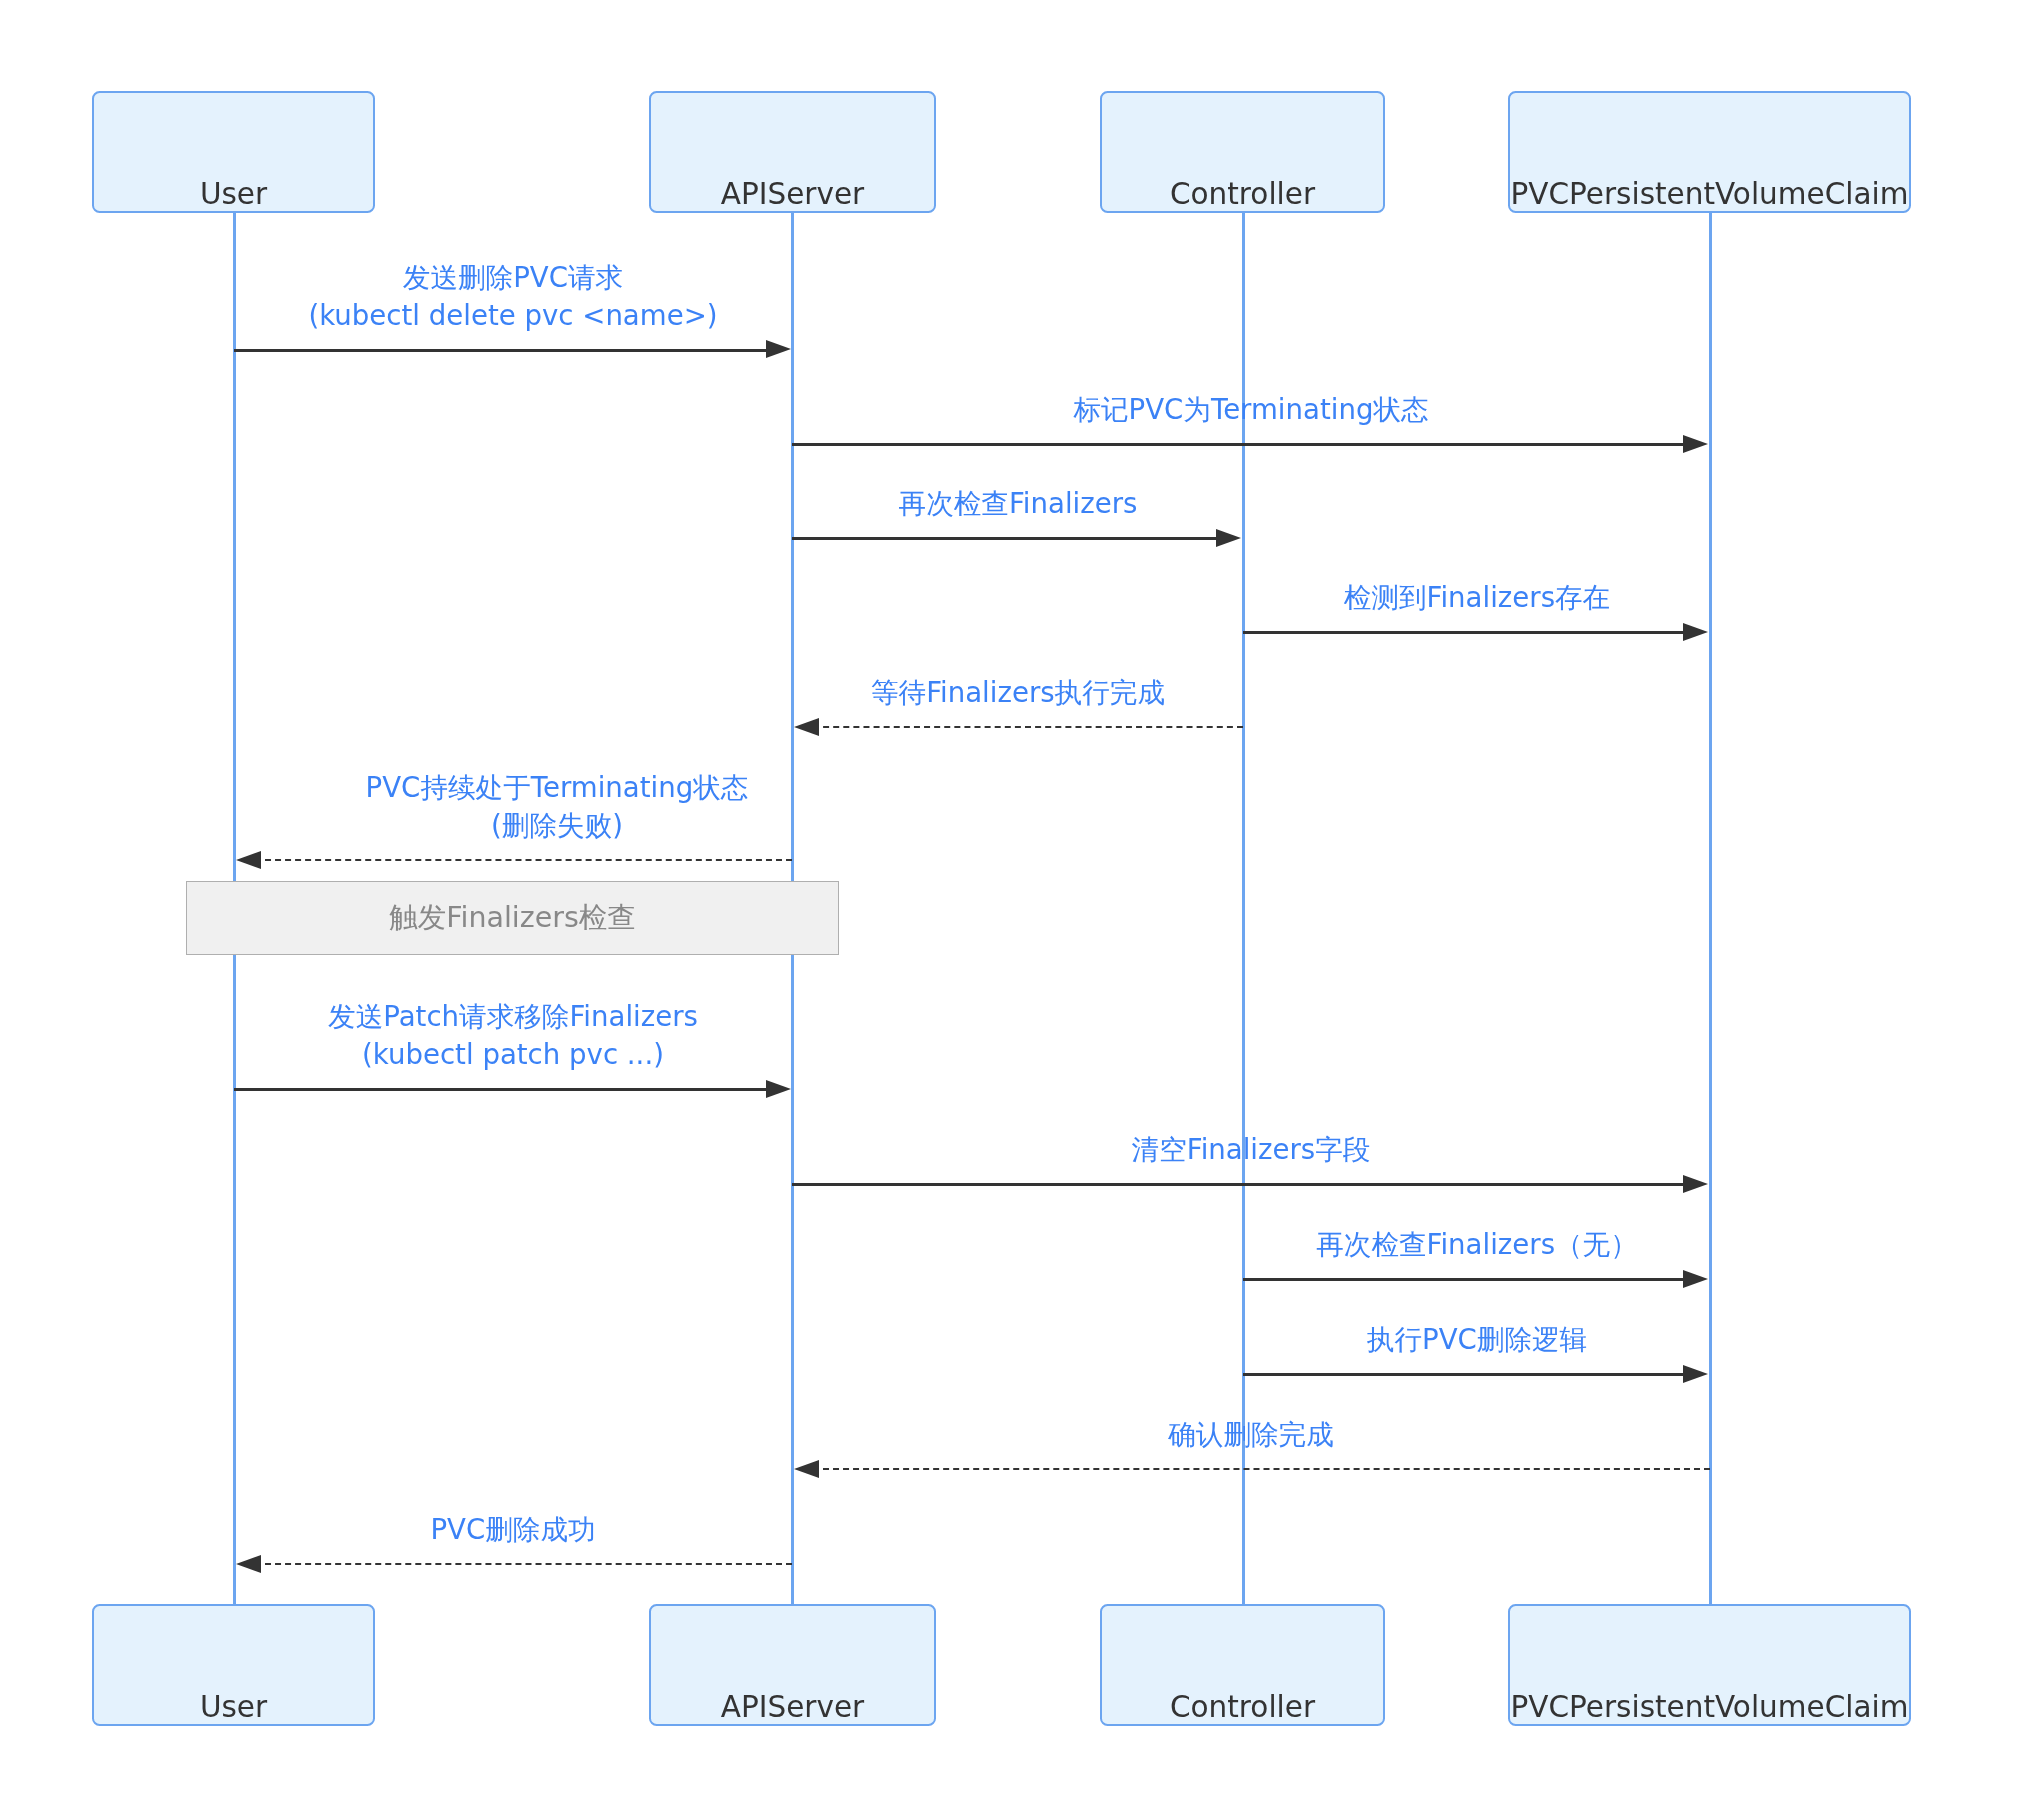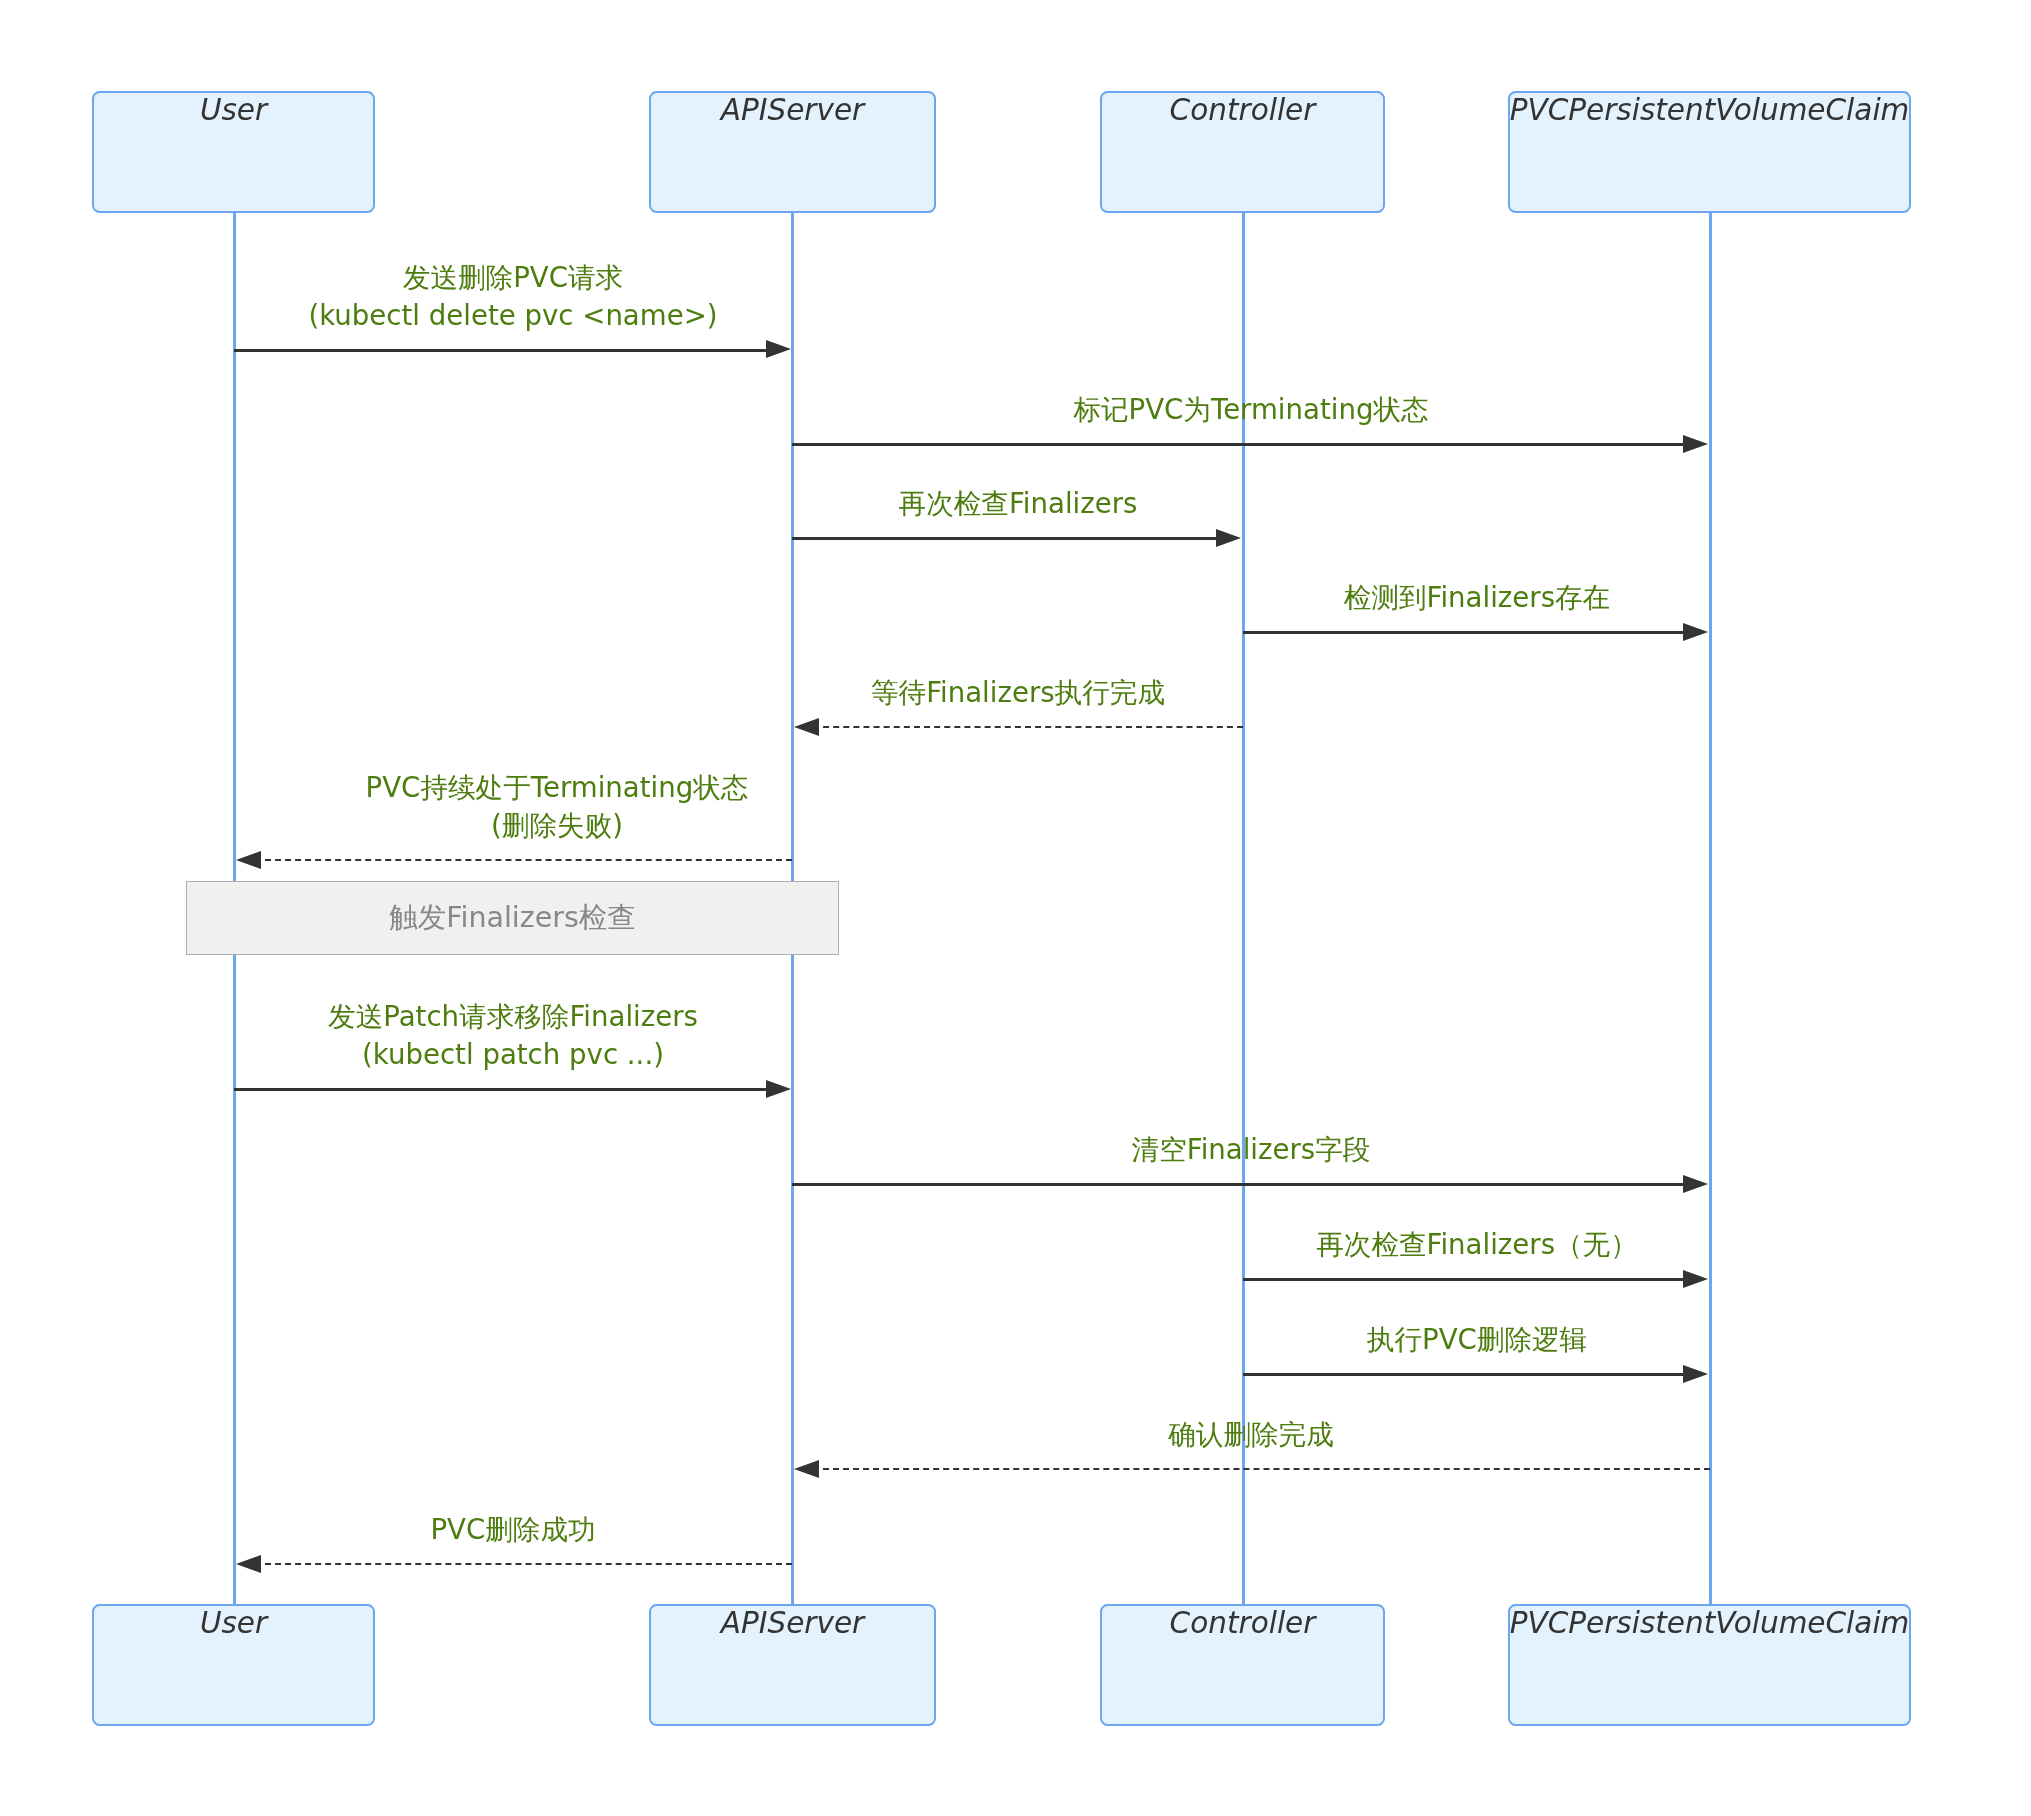--- a/index.html
+++ b/index.html
@@ -17,35 +17,34 @@
     background: #6CA5F0;
     z-index: 1;
   }
   .actor-box {
     position: absolute;
     background: #E4F2FD;
     border: 2.9px solid #6CA5F0;
     border-radius: 7.6px;
     box-sizing: border-box;
     display: flex;
-    align-items: flex-start;
+    align-items: flex-end;
     justify-content: center;
     z-index: 4;
-    font-style: italic;
   }
   .actor-label {
     color: #333333;
     font-size: 29.5px;
   }
   .msg-label {
     position: absolute;
     transform: translateX(-50%);
     text-align: center;
     white-space: nowrap;
-    color: #4d7c0f;
+    color: #3b82f6;
     font-size: 27.6px;
     line-height: 38px;
     z-index: 2;
   }
   .msg-line { position: absolute; z-index: 2; }
   .msg-line.solid  { height: 2.9px; background: #333333; }
   .msg-line.dashed { height: 0; border-top: 2.9px dashed #333333; }
   .arrowhead {
     position: absolute;
     width: 0; height: 0;

